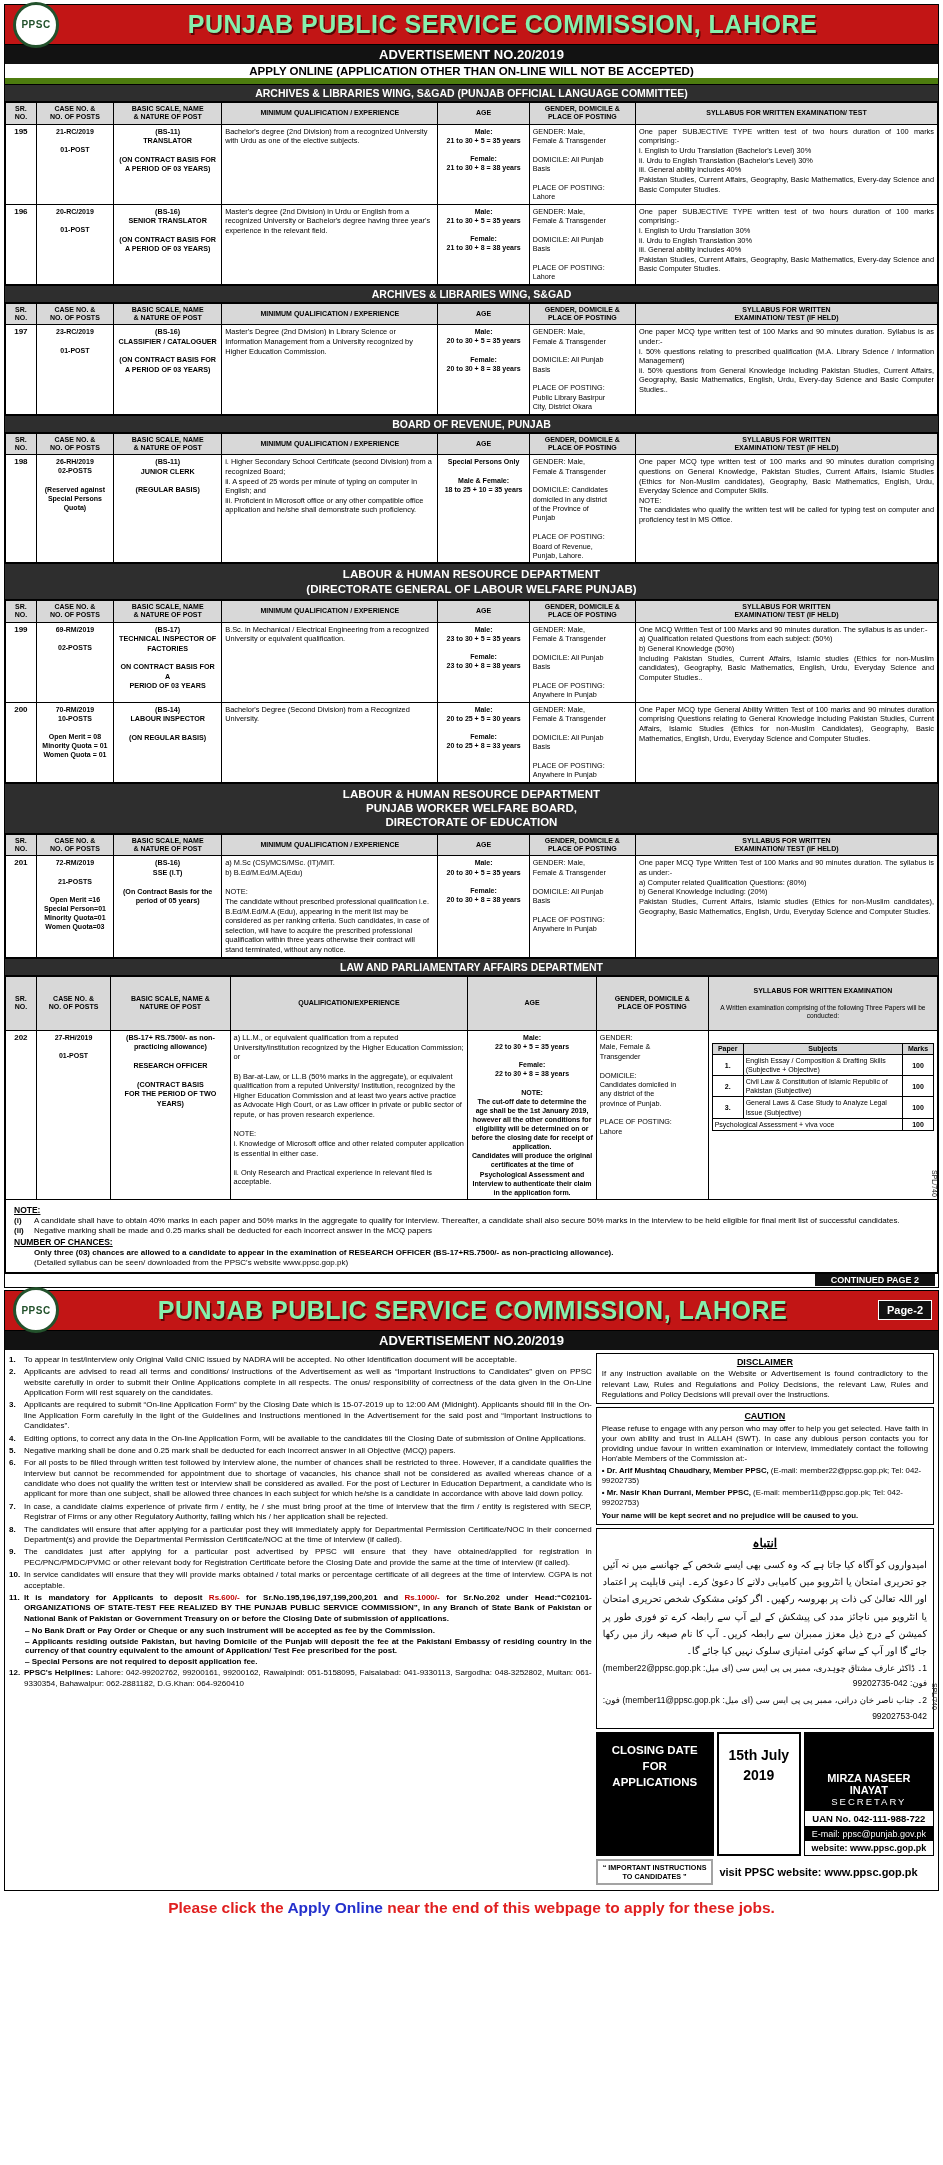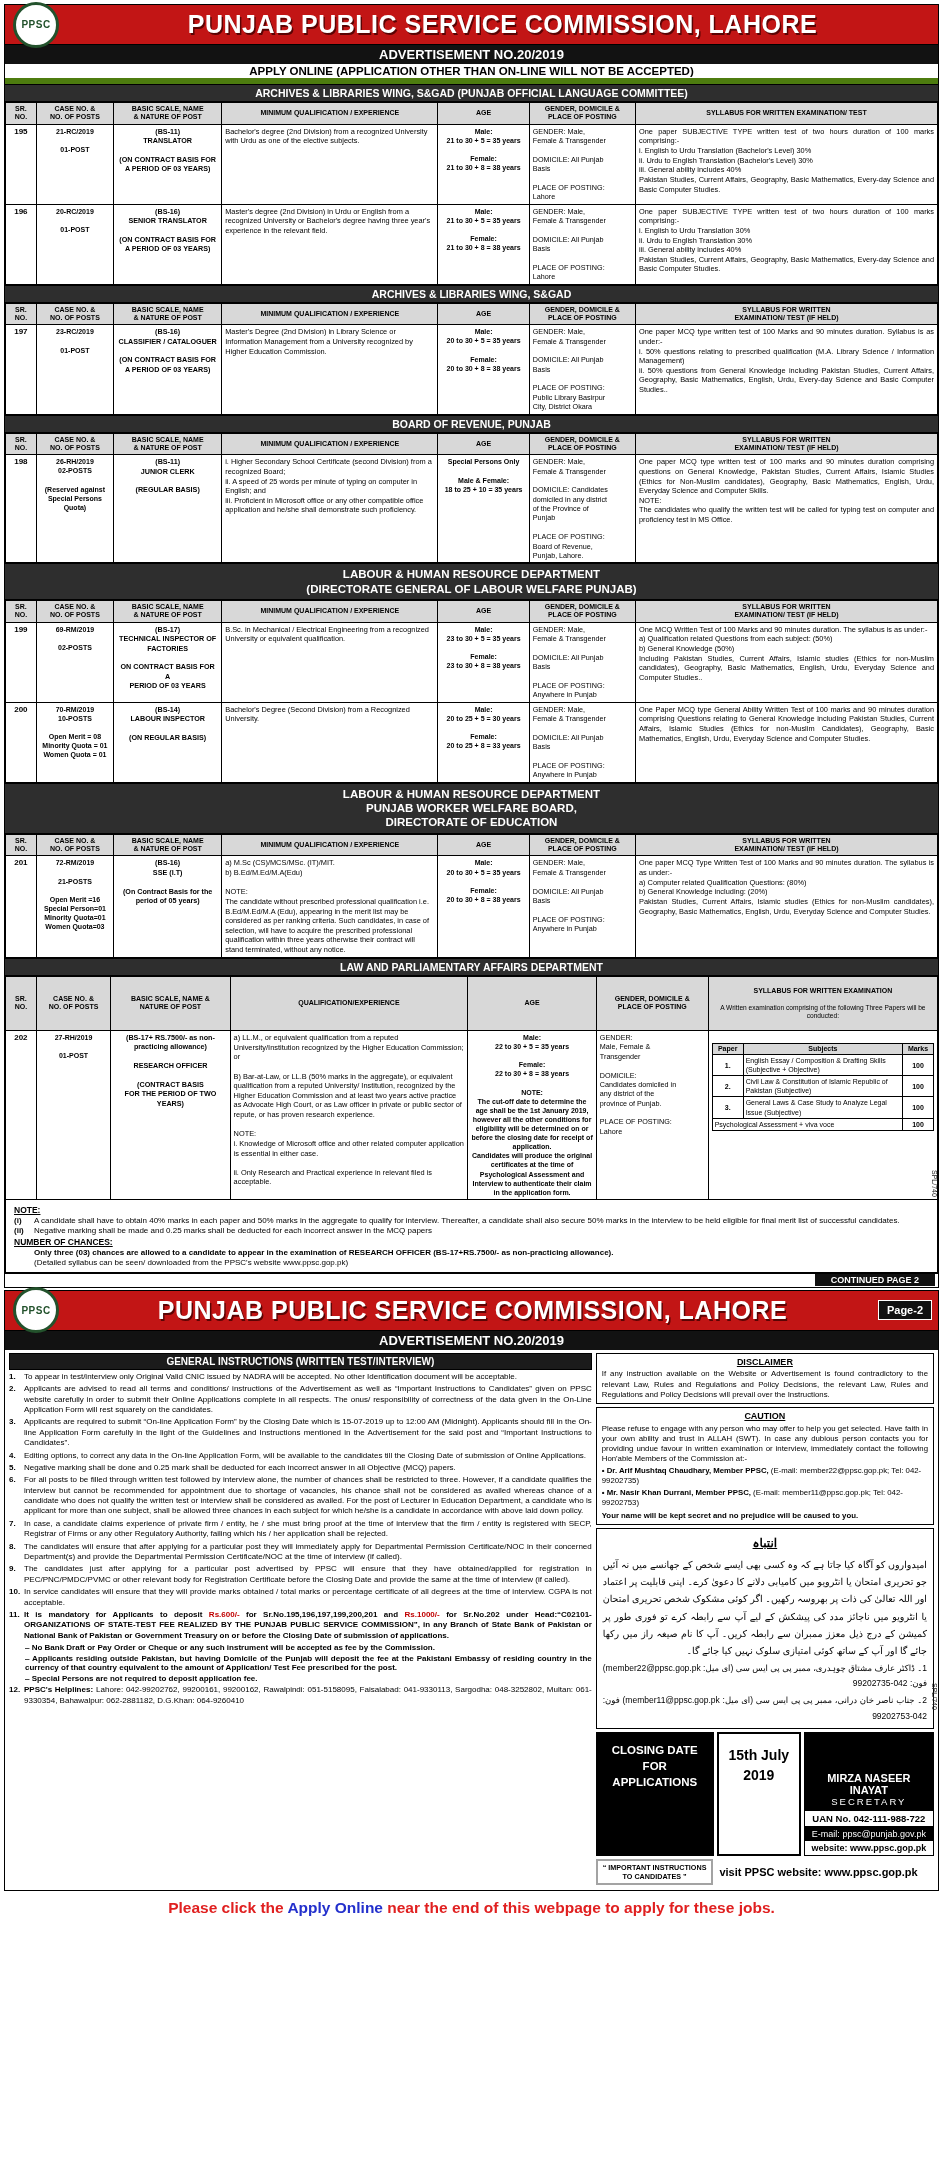--- a/index.html
+++ b/index.html
@@ -4,21 +4,21 @@
 <style>
   * { box-sizing: border-box; margin: 0; padding: 0; }
   body { width: 943px; background: #fff; font-family: "Liberation Sans", sans-serif; color: #000; }
   .canvas { width: 943px; padding: 2px 0 6px 0; }
   .ad-page { border: 1px solid #000; margin: 2px 4px; background: #fff; position: relative; }
 
   
   .red-head { background: #c21515; display: flex; align-items: center; height: 40px; border-bottom: 1px solid #000; position: relative; }
   .logo { width: 46px; height: 46px; border-radius: 50%; background: #fff; border: 3px solid #23522c; display: flex; align-items: center; justify-content: center; margin: 0 8px; z-index: 2; flex: 0 0 auto; }
   .logo-inner { font-size: 10px; font-weight: bold; color: #23522c; letter-spacing: 0.5px; }
-  .head-title { flex: 1; text-align: center; color: #ffffff; font-weight: bold; font-size: 25px; letter-spacing: 0.5px; text-shadow: 1.5px 1.5px 0 #5a0404; white-space: nowrap; overflow: hidden; }
+  .head-title { flex: 1; text-align: center; color: #86efac; font-weight: bold; font-size: 25px; letter-spacing: 0.5px; text-shadow: 1.5px 1.5px 0 #5a0404; white-space: nowrap; overflow: hidden; }
   .page-badge { background: #111; color: #fff; font-weight: bold; font-size: 11px; padding: 3px 8px; margin-right: 6px; border: 1px solid #fff; }
 
   .adv-bar { background: #121212; color: #fff; text-align: center; font-weight: bold; font-size: 13px; padding: 2px 0; }
   .apply-bar { border-bottom: 6px solid #4d7c0f; text-align: center; font-weight: bold; font-size: 11.5px; padding: 1px 0; }
 
   .sec-bar { background: #2e2e2e; color: #fff; text-align: center; font-weight: bold; font-size: 10.5px; padding: 2px 0; border-top: 1px solid #000; border-bottom: 1px solid #000; white-space: pre-line; }
   .sec-bar.big { font-size: 11.5px; line-height: 1.25; padding: 3px 0; }
 
   table.ad-table { width: 100%; border-collapse: collapse; table-layout: fixed; }
   .ad-table th, .ad-table td { border: 1px solid #000; padding: 2px 3px; vertical-align: top; font-size: 7.4px; line-height: 1.3; white-space: pre-line; word-wrap: break-word; }
@@ -618,21 +618,20 @@
           <span class="logo-inner">PPSC</span>
         </div>
       <div class="head-title">PUNJAB PUBLIC SERVICE COMMISSION, LAHORE</div>
       <div class="page-badge">Page-2</div>
     </div>
     <div class="adv-bar">ADVERTISEMENT NO.20/2019</div>
 
     <div class="p2-cols">
 
       <div class="col-l">
-        <div class="gi-bar">GENERAL INSTRUCTIONS (WRITTEN TEST/INTERVIEW)</div>
 
         <div class="inst">
             <span class="n">1.</span>
             <span class="t">To appear in test/interview only Original Valid CNIC issued by NADRA will be accepted. No other Identification document will be acceptable.</span>
           </div>
         <div class="inst">
             <span class="n">2.</span>
             <span class="t">Applicants are advised to read all terms and conditions/ instructions of the Advertisement as well as “Important Instructions to Candidates” given on PPSC website carefully in order to submit their Online Applications complete in all respects. The onus/ responsibility of correctness of the data given in the On-Line Application Form will rest squarely on the candidates.</span>
           </div>
         <div class="inst">

